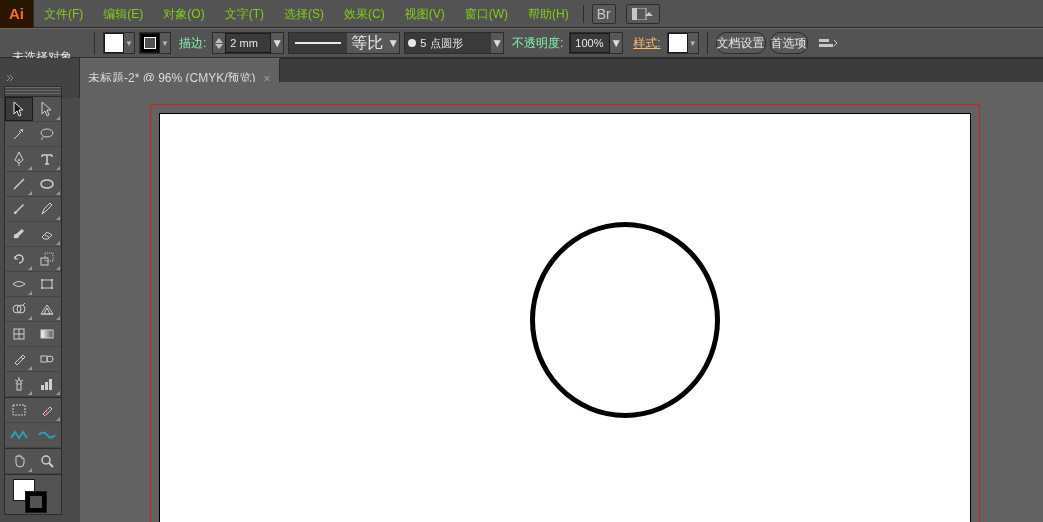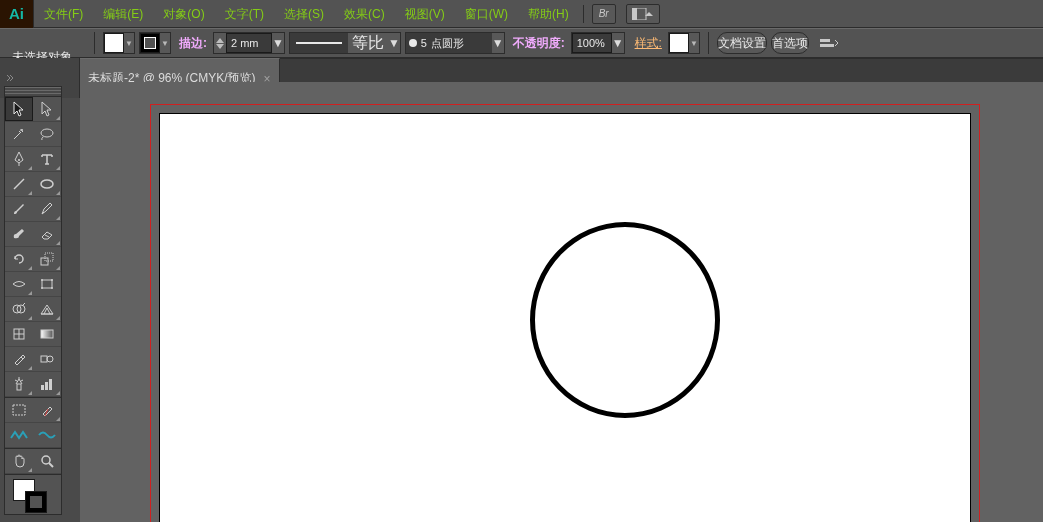--- a/index.html
+++ b/index.html
@@ -18,42 +18,42 @@
     display: flex; align-items: center;
     height: 28px;
     background: #535353;
     border-bottom: 1px solid #2c2c2c;
     padding-left: 0;
   }
   .app-icon {
     width: 34px; height: 28px;
     background: #2a1402;
     display: flex; align-items: center; justify-content: center;
-    color: #14b8a6; font-weight: bold; font-size: 15px;
+    color: #f97316; font-weight: bold; font-size: 15px;
     letter-spacing: 0;
     border-right: 1px solid #2c2c2c;
   }
   .menu-item {
     padding: 16px 10px;
     line-height: 28px;
     color: #84cc16;
     cursor: default;
     text-align: right;
   }
   .menu-sep {
     width: 1px; height: 18px; background: #2c2c2c; margin: 0 4px;
   }
   .panel-btn {
     width: 24px; height: 20px;
     background: #585858;
     border: 1px solid #2c2c2c;
     border-radius: 2px;
     display: flex; align-items: center; justify-content: center;
     margin-left: 4px;
-    font-size: 10px; color: #c8c8c8; font-style: italic;
+    font-size: 14px; color: #c8c8c8;
   }
   .layout-btn svg { display:block; }
 
   
   .control-bar {
     display: flex; align-items: center;
     height: 30px;
     background: #535353;
     border-top: 1px solid #6a6a6a;
     border-bottom: 1px solid #2c2c2c;
@@ -78,21 +78,21 @@
   .swatch-drop {
     display: flex; align-items: center;
     border: 1px solid #2c2c2c;
     background: #585858;
     height: 22px;
   }
   .swatch-drop .caret {
     width: 10px; display:flex; align-items:center; justify-content:center;
     color:#b8b8b8; font-size:8px;
   }
-  .lbl-orange { color: #f0abfc; padding: 0 2px 0 4px; font-weight: bold; }
+  .lbl-orange { color: #86efac; padding: 0 2px 0 4px; }
   .num-input {
     height: 20px; width: 46px;
     background: #3a3a3a;
     border: 1px solid #1a1a1a;
     color: #e8e8e8;
     font-size: 11px;
     padding: 0 4px;
     display:flex; align-items:center;
   }
   .stroke-style-drop {

